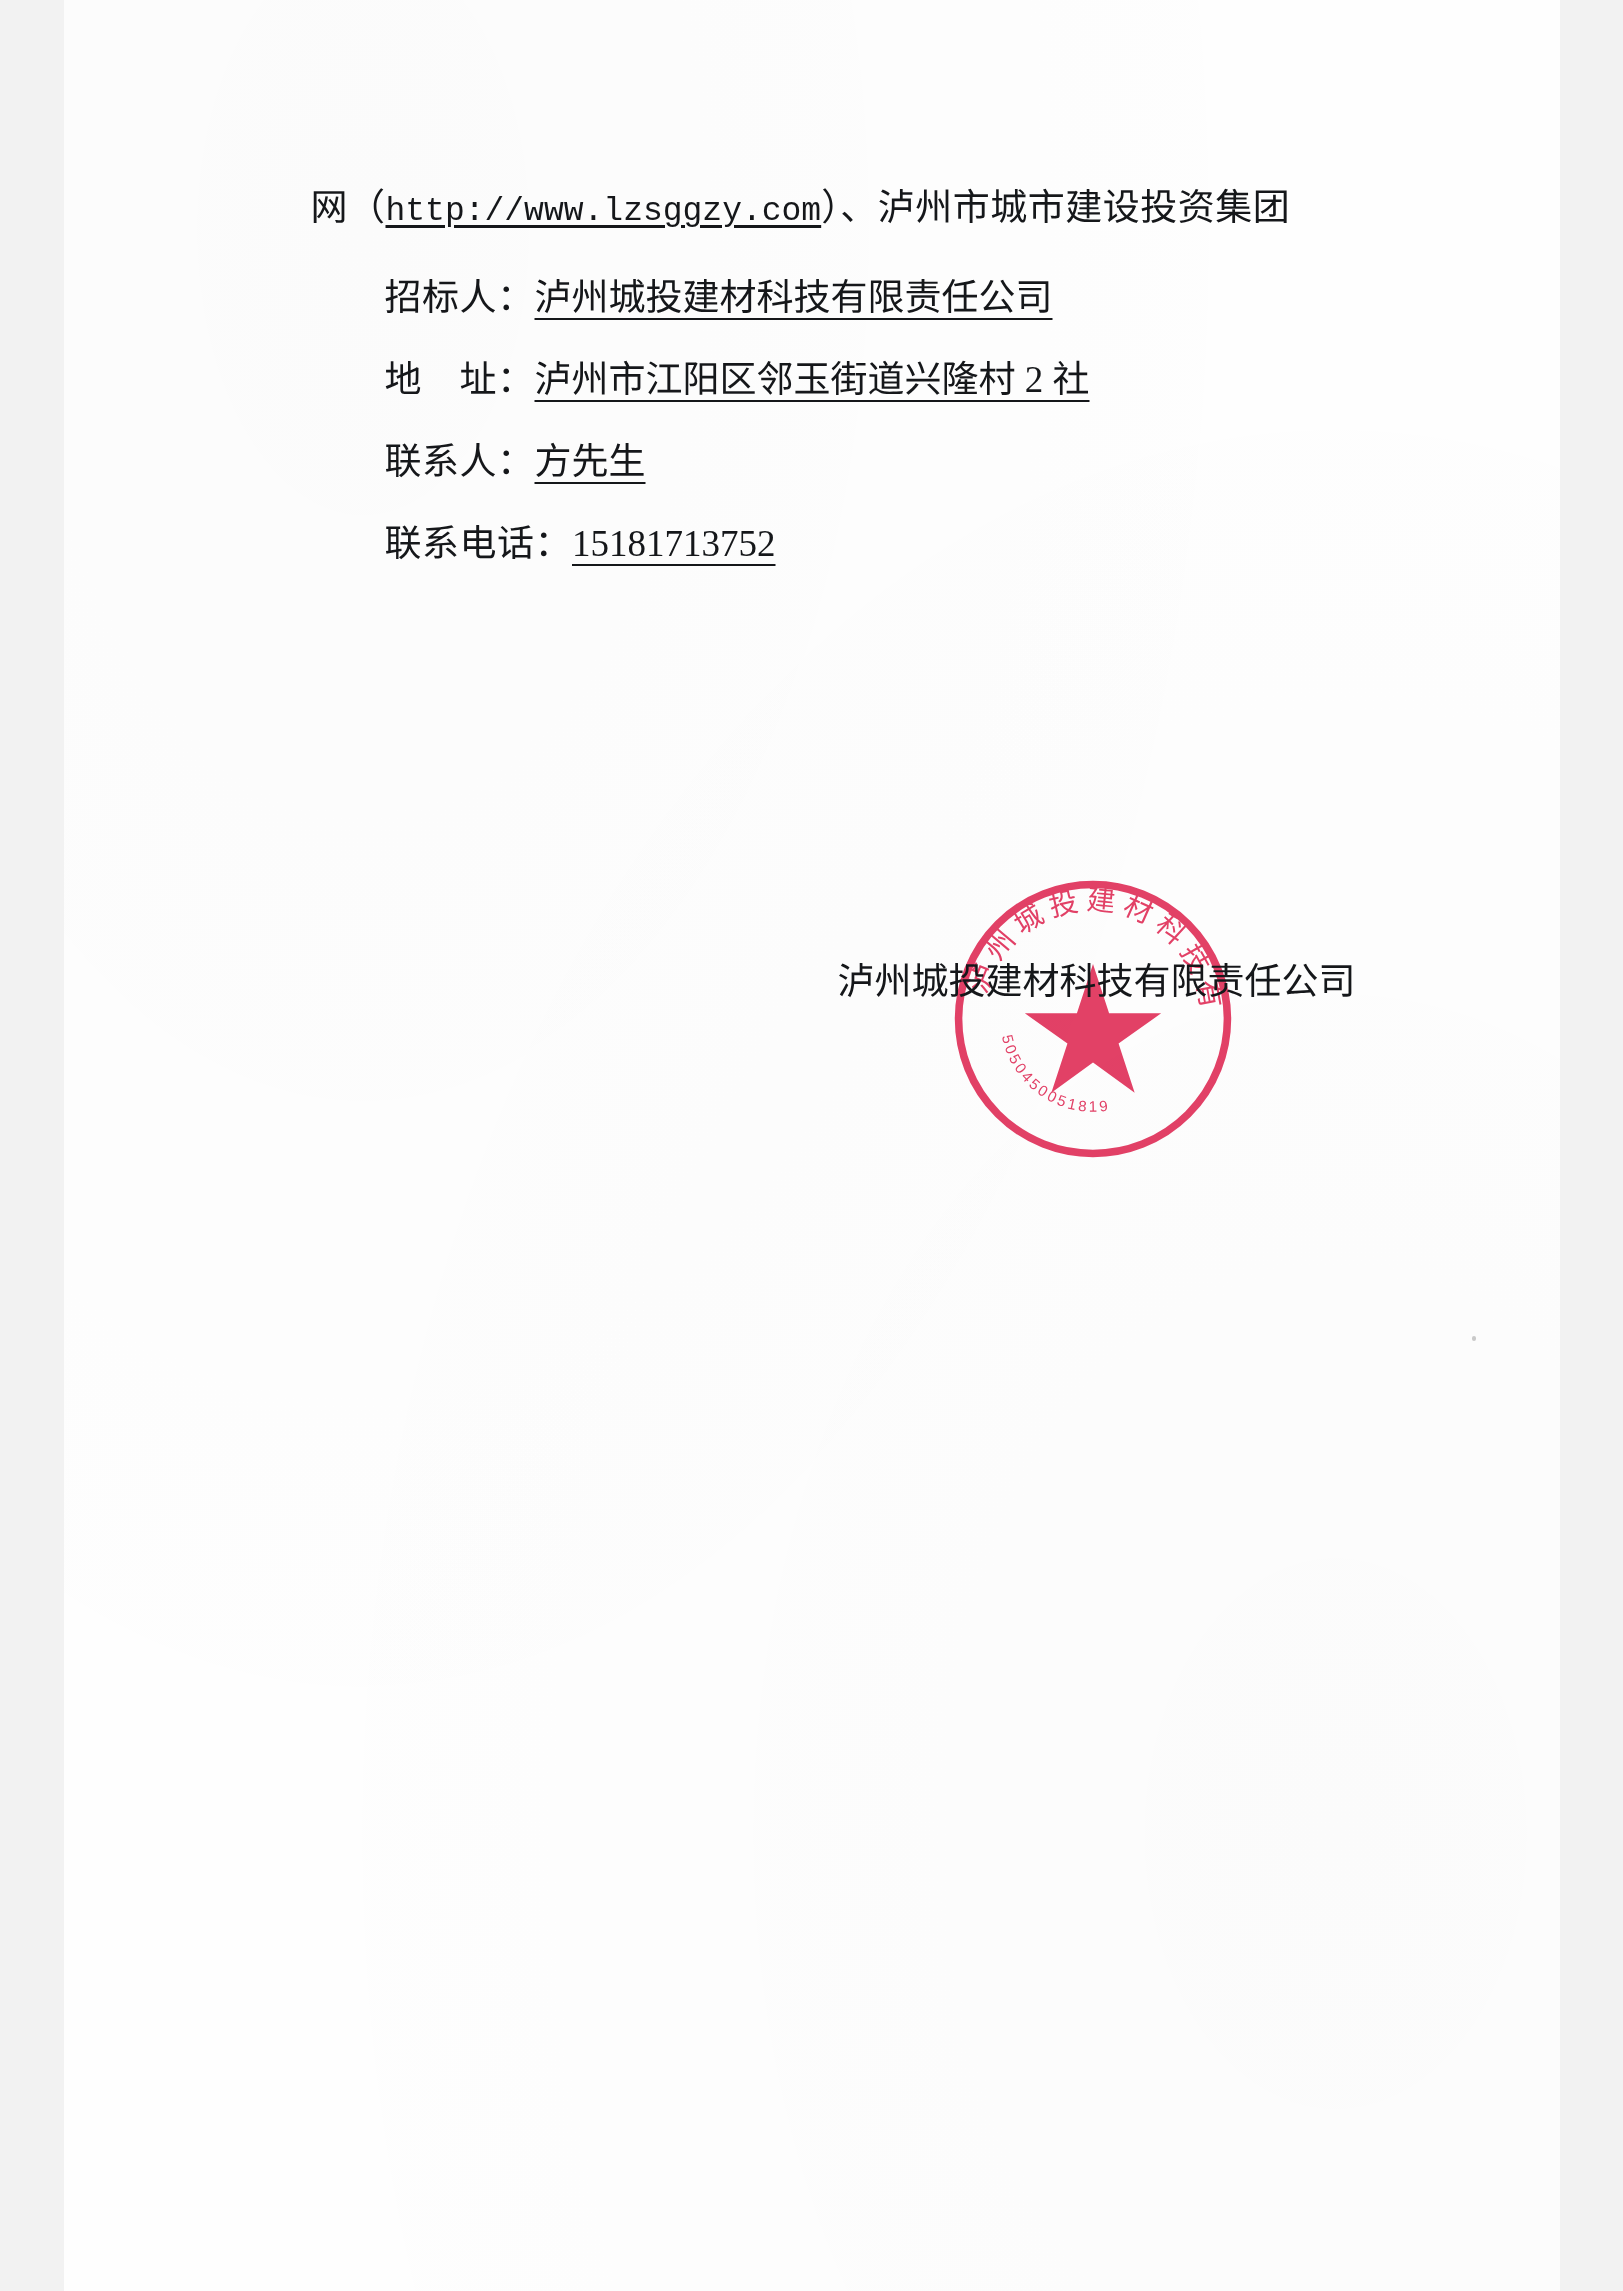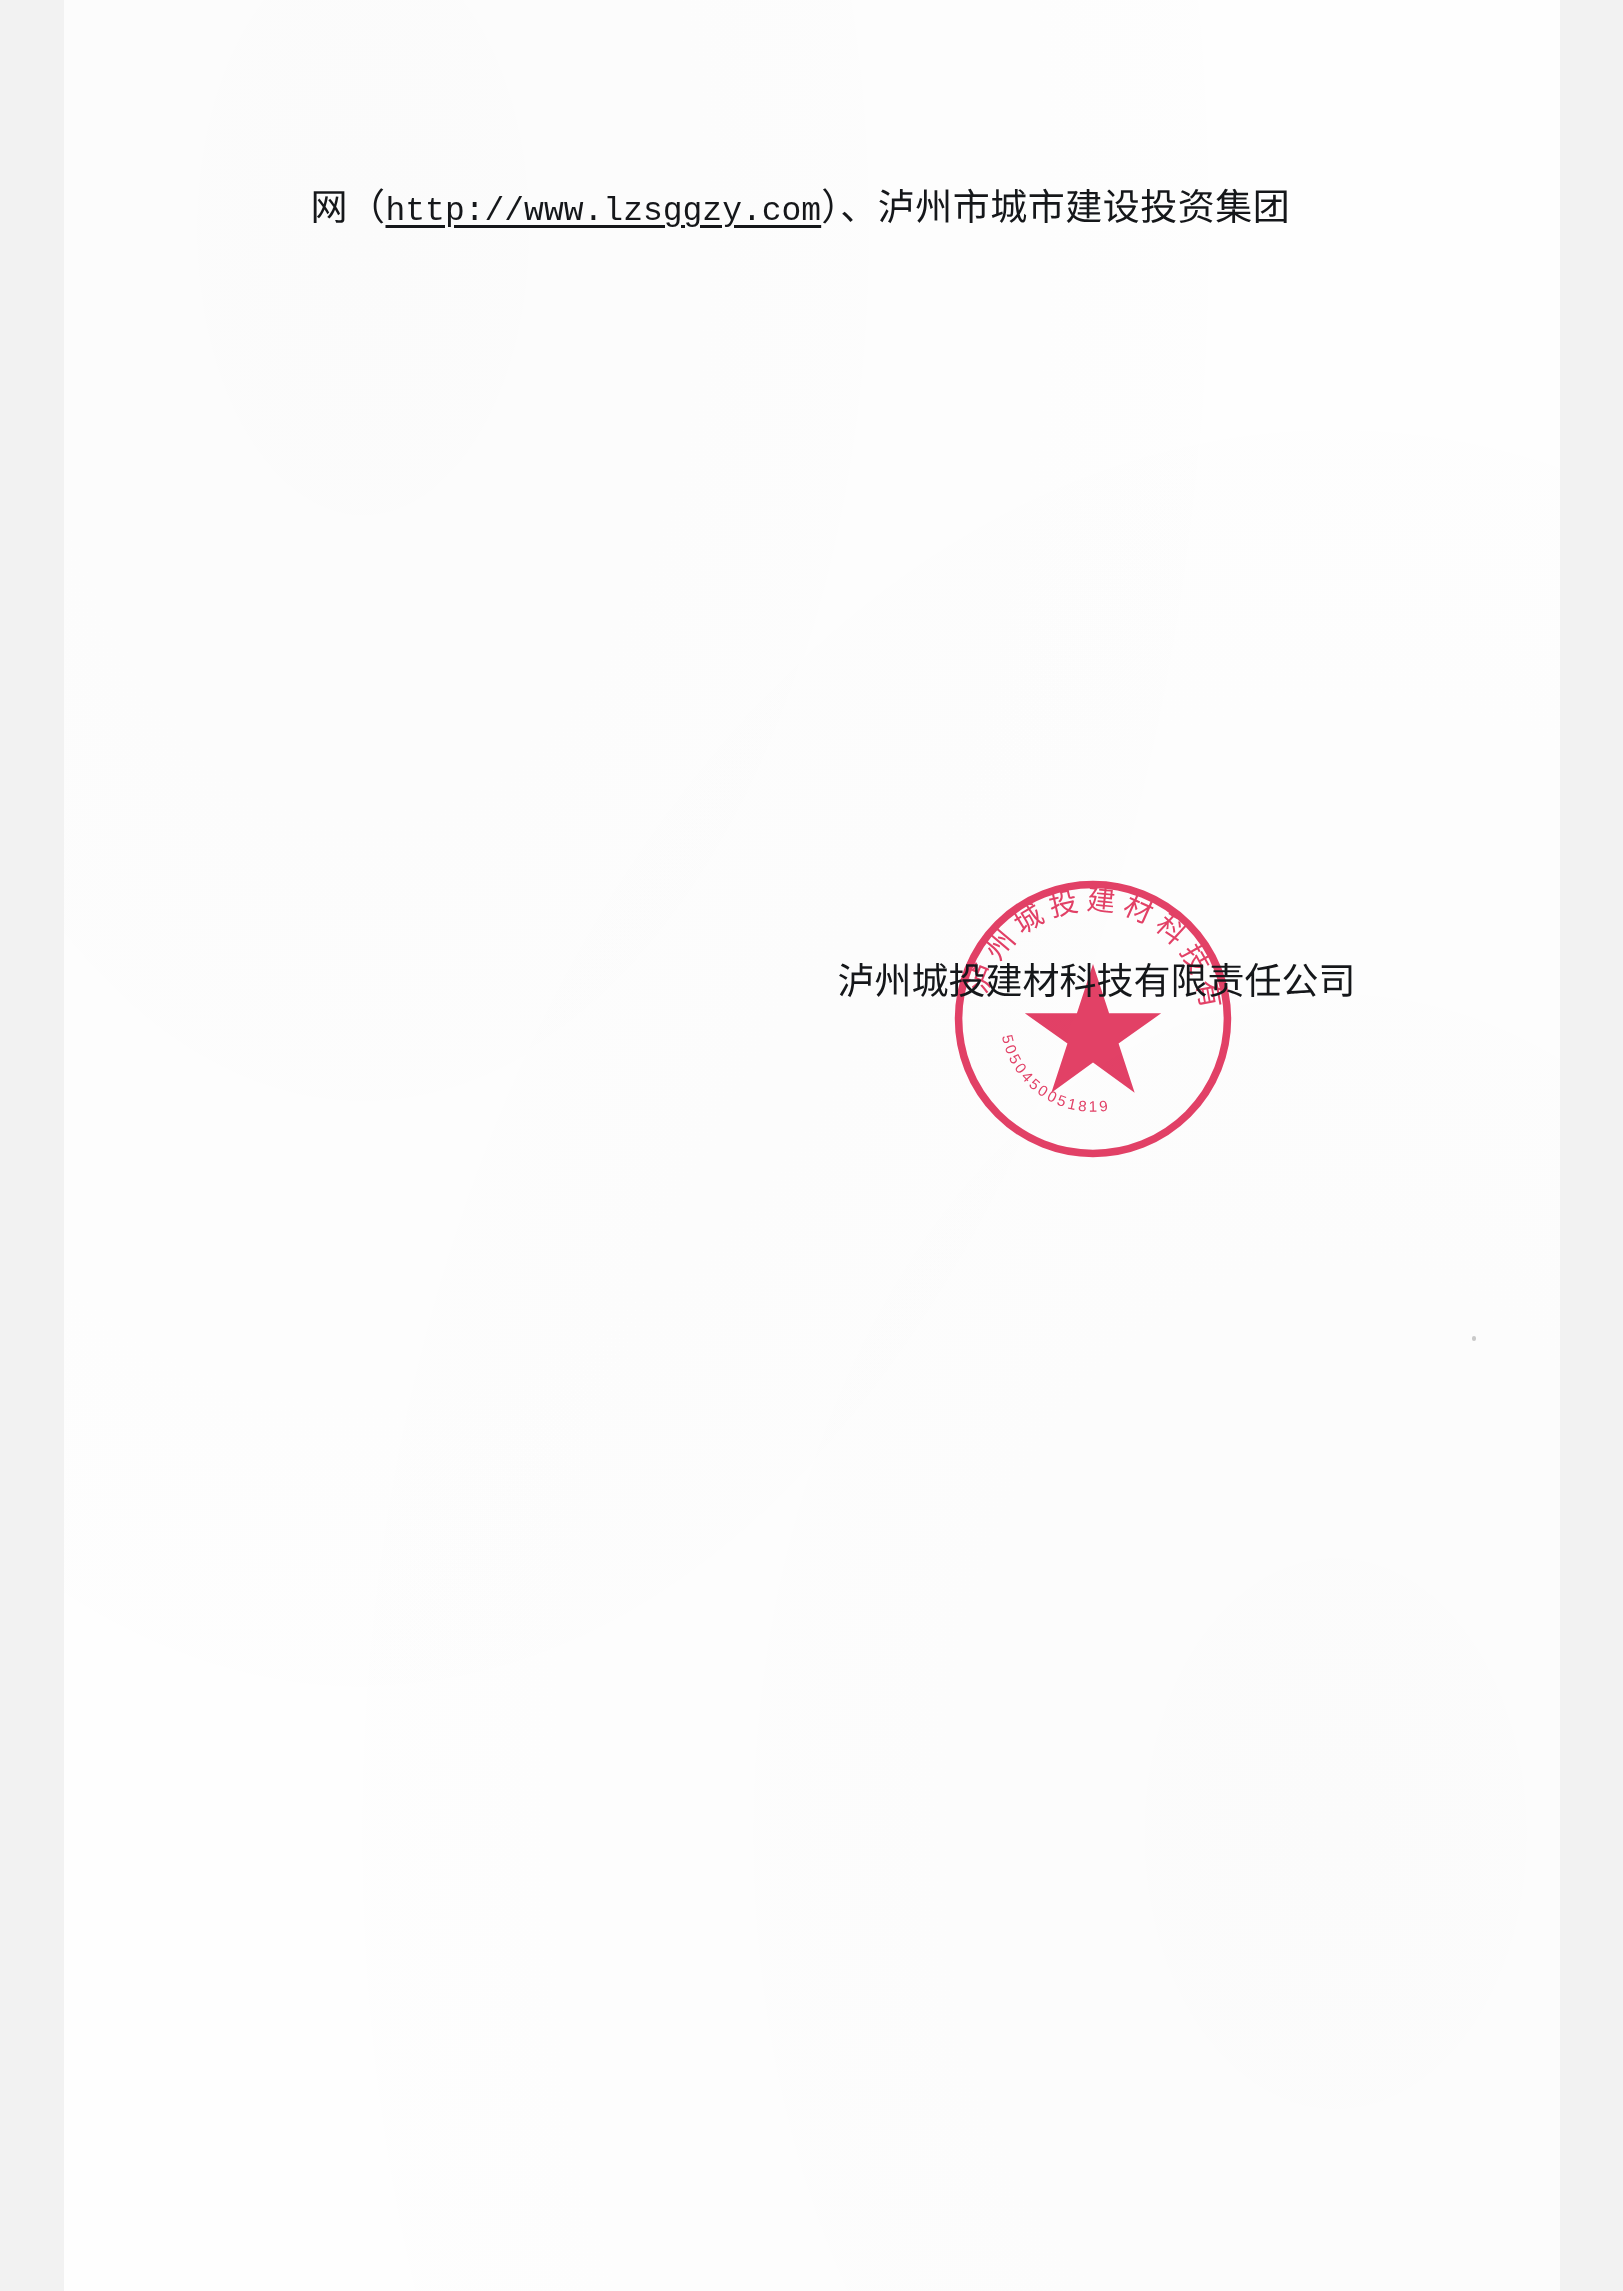--- a/index.html
+++ b/index.html
@@ -125,20 +125,39 @@
 <div class="page">
 
   <div class="body-area">
 
     <div class="para wrap">
       <span>网（</span><span class="mono">http://www.lzsggzy.com</span><span>）、泸州市城市建设投资集团</span>
     </div>
 
 
 
+    <div class="contact-block">
+
+      <div class="contact-line">
+        <span class="label-spaced">招标人：</span><span class="uline">泸州城投建材科技有限责任公司</span>
+      </div>
+
+      <div class="contact-line">
+        <span class="label-spaced">地　址：</span><span class="uline">泸州市江阳区邻玉街道兴隆村 2 社</span>
+      </div>
+
+      <div class="contact-line">
+        <span class="label-spaced">联系人：</span><span class="uline">方先生</span>
+      </div>
+
+      <div class="contact-line">
+        <span class="label-spaced">联系电话：</span><span class="uline num">15181713752</span>
+      </div>
+
+    </div>
 
   </div>
 
   <div class="seal">
     <svg viewBox="0 0 300 300" xmlns="http://www.w3.org/2000/svg" aria-hidden="true">
       <defs>
         <path id="sealArcTop" d="M 35,150 A 115,115 0 0 1 265,150"></path>
         <path id="sealArcBottom" d="M 52,150 A 98,98 0 0 0 248,150"></path>
       </defs>
       <circle cx="150" cy="150" r="142" fill="none" stroke="#e2305a" stroke-width="8"></circle>

